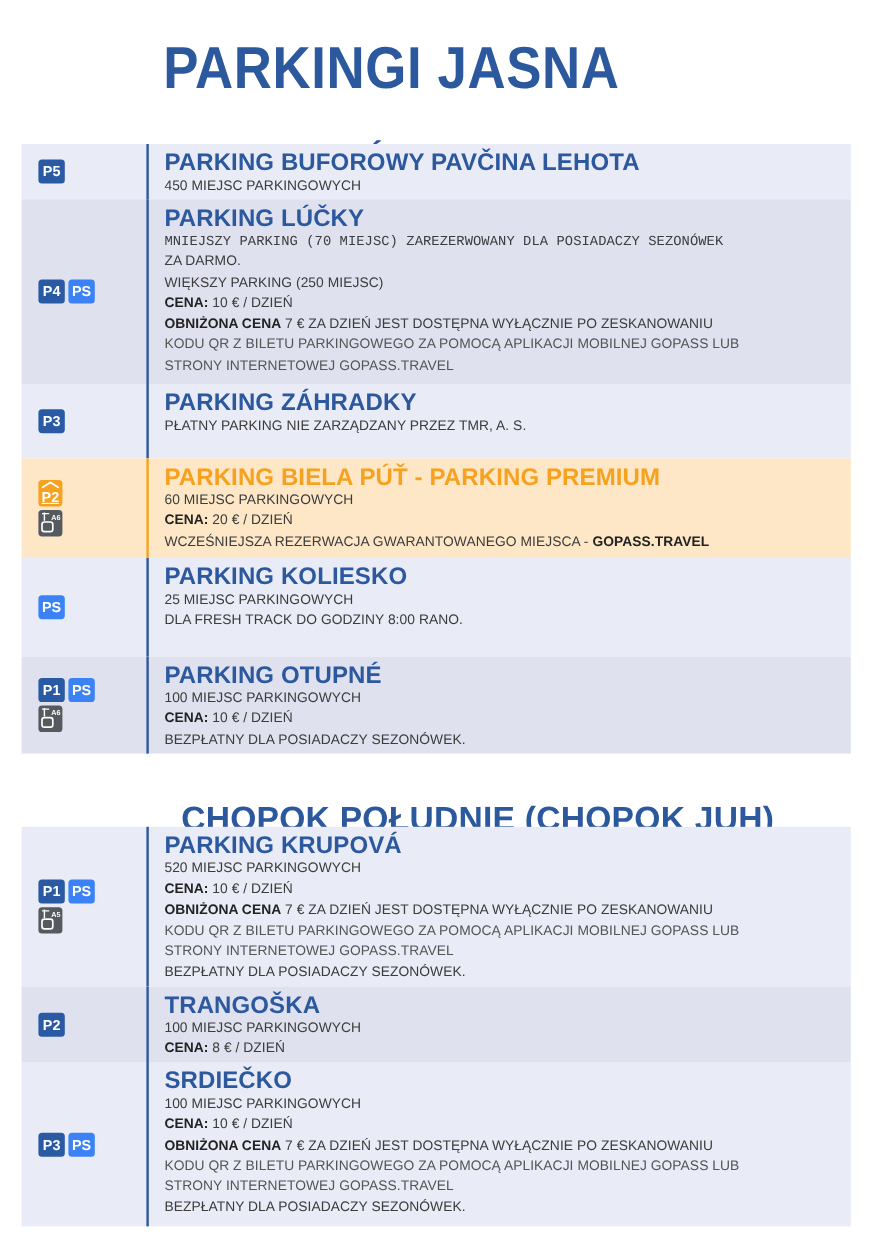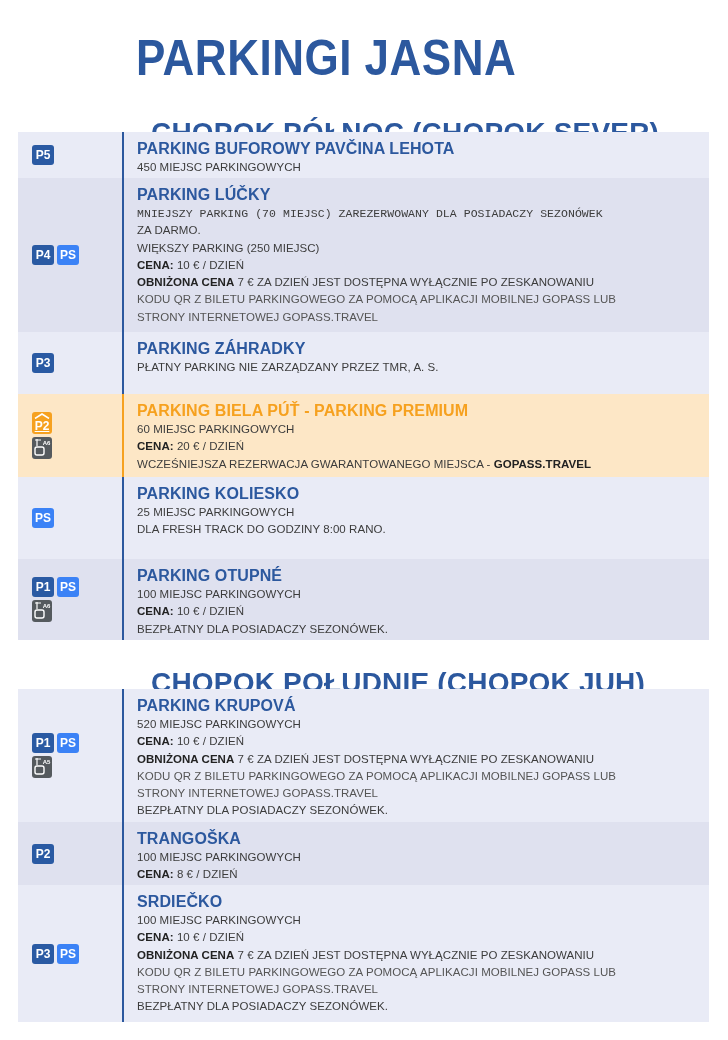--- a/index.html
+++ b/index.html
@@ -20,33 +20,33 @@
   .badge-line { display:flex; gap:3px; }
   .badge { display:inline-flex; align-items:center; justify-content:center; width:22px; height:20px;
            border-radius:3px; color:#fff; font-size:12px; font-weight:bold; box-sizing:border-box; }
   .badge.p { background:#2a5aa3; }
   .badge.ps { background:#3b82f6; }
   .badge.premium-p { background:#f6a11f; width:20px; height:22px; font-size:12px; padding-top:6px; position:relative; }
   .badge.lift { background:#555a5e; width:20px; height:22px; }
   .divider { width:2px; flex:none; background:#2c589e; }
   .row.premium .divider { background:#f6a11f; }
   .content { padding:7px 0 6px 13px; flex:1; }
-  .item-title { font-size:16px; font-weight:bold; color:#2c589e; line-height:19px; margin:0 0 1px 0; letter-spacing:0.1px; }
+  .item-title { font-size:20px; font-weight:bold; color:#2c589e; line-height:19px; margin:0 0 1px 0; letter-spacing:0.1px; }
   .row.premium .item-title { color:#f6a11f; }
   .line { font-size:11.5px; line-height:17.3px; color:#3c3c3c; white-space:nowrap; letter-spacing:0.05px; }
   .line.dim { color:#555; }
   .line b { color:#222; font-weight:bold; }
 </style>
 </head>
 <body>
 
 <h1 class="page-title">PARKINGI JASNA</h1>
 
 <h2 class="section-title" style="top:103px;">CHOPOK PÓŁNOC (CHOPOK SEVER)</h2>
-<div class="rows" id="rows-0" style="top:132px;border-radius:28px;">
+<div class="rows" id="rows-0" style="top:120px;border-radius:28px;">
     <div class="row light" style="height: 46px;">
       <div class="badges">
         <div class="badge-line">
           <span class="badge p">P5</span>
         </div>
       </div>
       <div class="divider"></div>
       <div class="content">
         <div class="item-title">PARKING BUFOROWY PAVČINA LEHOTA</div>
         <div class="line"><span style="white-space: pre;">450 MIEJSC PARKINGOWYCH</span></div>

